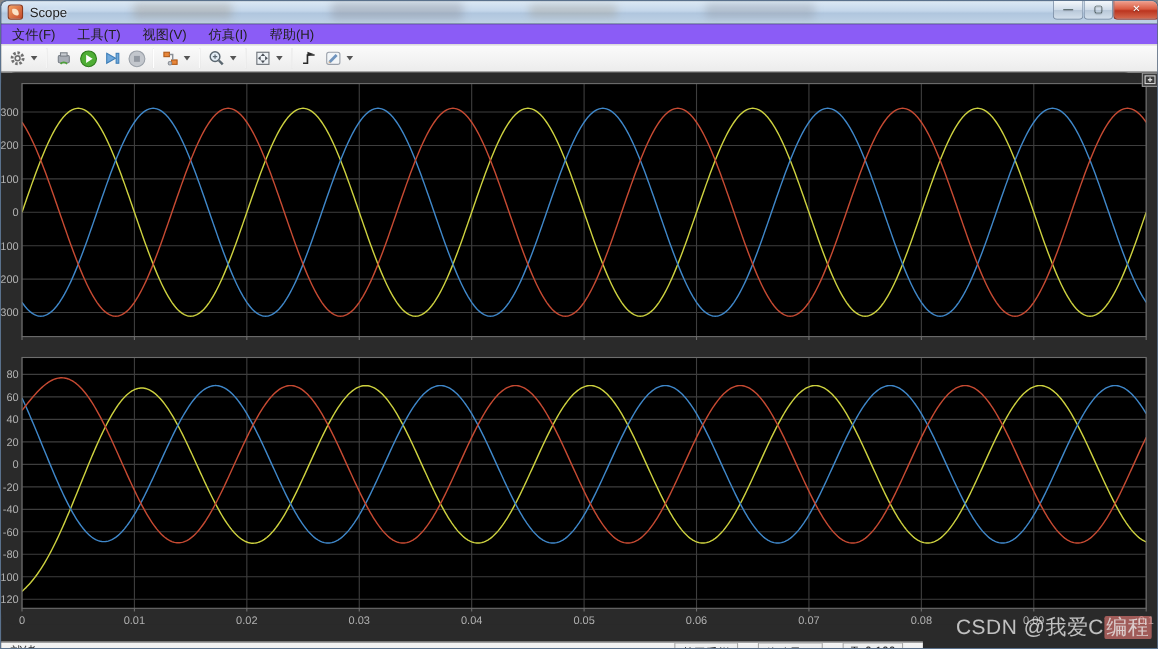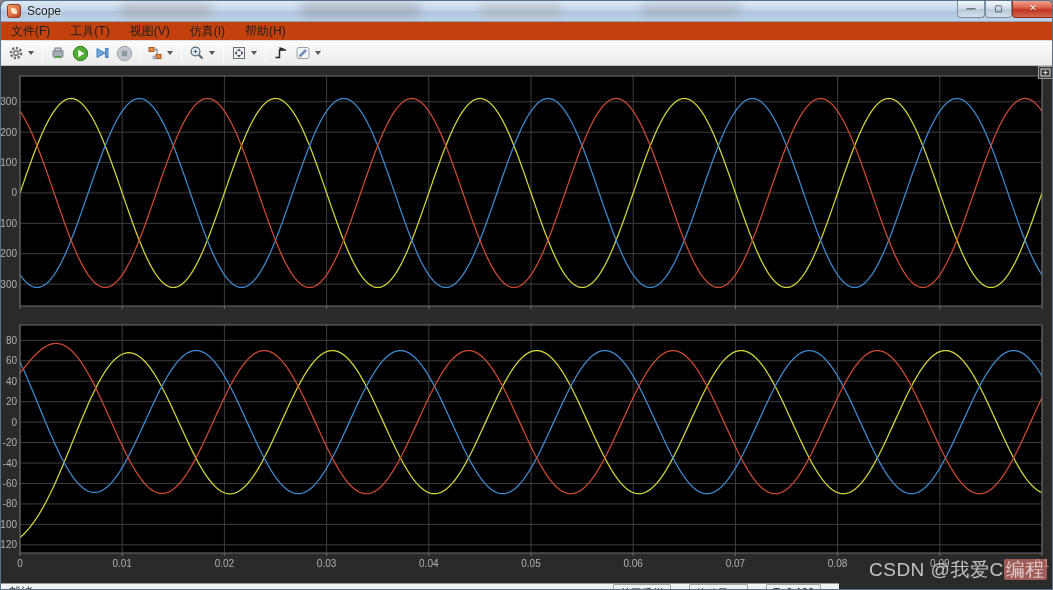--- a/index.html
+++ b/index.html
@@ -21,21 +21,21 @@
     background:#fbe3c8; border-radius:1px 4px 1px 4px; }
   #title-text { position:absolute; left:26px; top:3px; font-size:12px; color:#1c1c1c; text-shadow:0 0 3px #fff; }
   .winbtn { position:absolute; top:0; height:17px; font-size:9px; line-height:15px; text-align:center;
     color:#fff; border:1px solid #7d8fa5; border-top:none; border-radius:0 0 4px 4px;
     text-shadow:0 1px 1px rgba(0,0,0,.4); cursor:default; }
   #btn-min { left:956px; width:28px; background:linear-gradient(#f4f8fb,#cfdbe8 50%,#b7c7d8 50%,#d3dfeb); color:#344; }
   #btn-max { left:984px; width:27px; background:linear-gradient(#f4f8fb,#cfdbe8 50%,#b7c7d8 50%,#d3dfeb); color:#344; }
   #btn-close { left:1011px; width:42px; background:linear-gradient(#f0a08e,#d95b41 45%,#bc3520 55%,#d4694f); border-color:#8e2a1b; }
   
   #menubar { position:absolute; left:0; top:21px; width:1053px; height:19px;
-    background:#c2410c; border-bottom:1px solid #dcdcdc; display:flex; align-items:center; }
+    background:#8b5cf6; border-bottom:1px solid #dcdcdc; display:flex; align-items:center; }
   .menu-item { font-size:12px; color:#222; padding:2px 10px; }
   
   #toolbar { position:absolute; left:0; top:40px; width:1053px; height:25px;
     background:linear-gradient(#fbfbfb,#ececec); border-bottom:1px solid #bfbfbf;
     display:flex; align-items:center; padding-left:4px; }
   .tbtn { width:20px; height:20px; display:flex; align-items:center; justify-content:center; margin:0 1px; }
   .drop { width:0; height:0; border-left:3px solid transparent; border-right:3px solid transparent;
     border-top:4px solid #555; margin:0 4px 0 1px; }
   .sep { width:1px; height:18px; background:#c3c3c3; border-right:1px solid #ffffff; margin:0 4px; }
   

